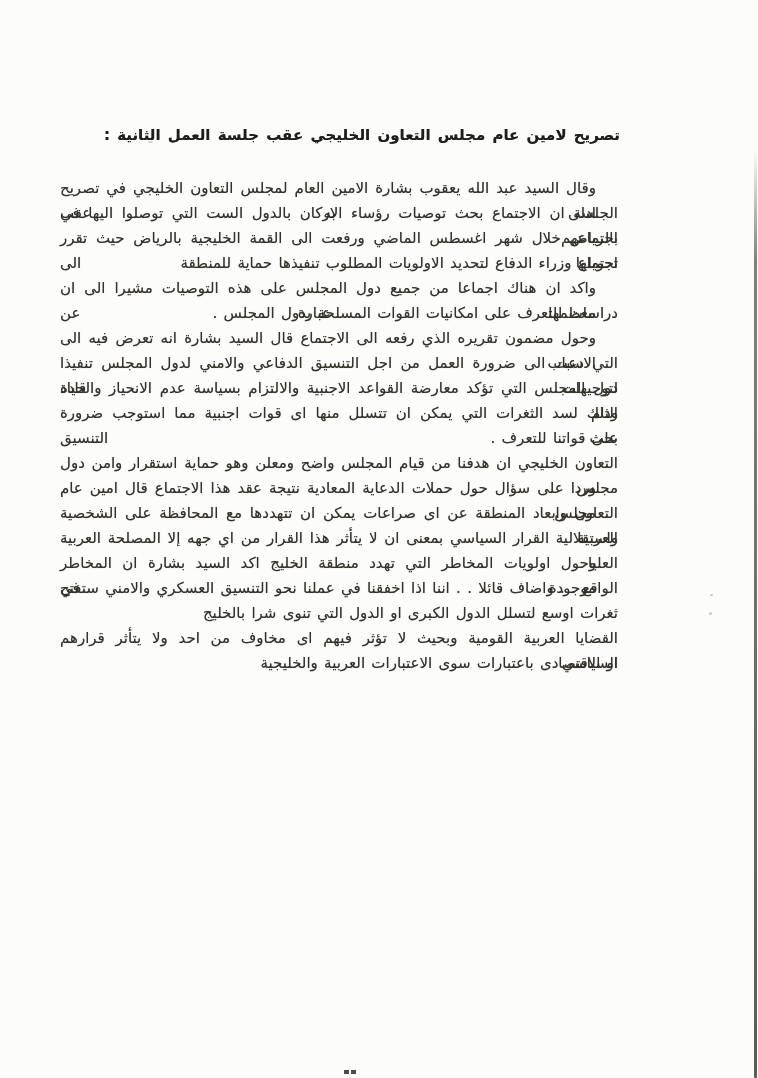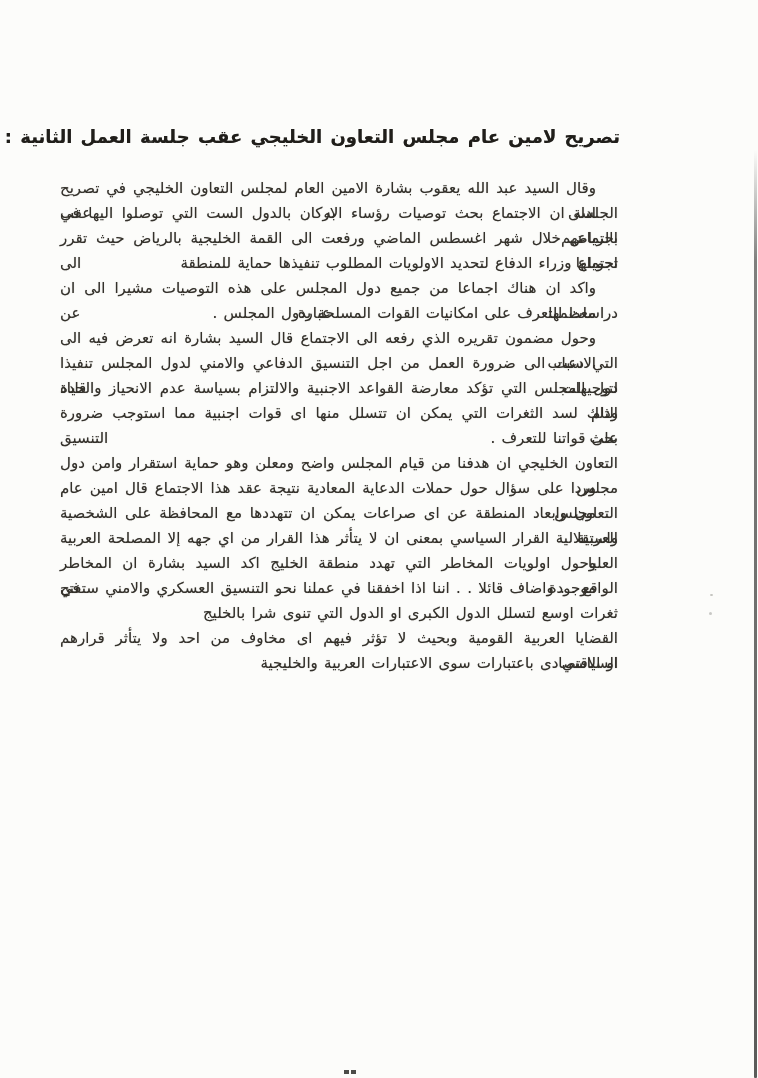--- a/index.html
+++ b/index.html
@@ -6,21 +6,21 @@
   html,body { margin:0; padding:0; }
   body {
     width:758px; height:1078px; position:relative; overflow:hidden;
     background:var(--paper);
     font-family:"DejaVu Sans", sans-serif;
   }
   .page { position:absolute; inset:0; }
   .doc-title {
     position:absolute; top:126px; right:138px;
     direction:rtl; unicode-bidi:plaintext;
-    font-size:18px; font-weight:bold; color:#201e1a;
+    font-size:15px; font-weight:bold; color:#201e1a;
     letter-spacing:0.3px; word-spacing:2px;
     text-shadow:0 0 0.6px rgba(32,30,26,0.6);
     white-space:nowrap;
   }
   .body-text {
     position:absolute; top:176px; right:140px; width:558px;
     direction:rtl;
   }
   .line {
     height:25px; line-height:25px;

